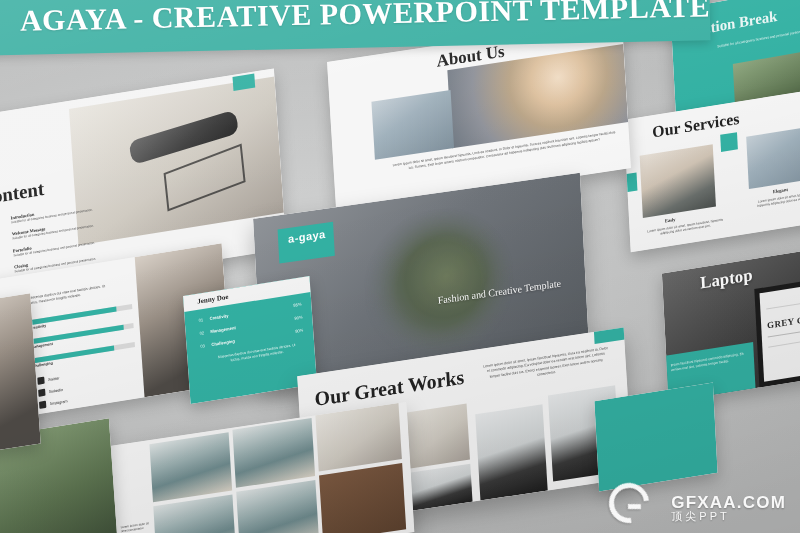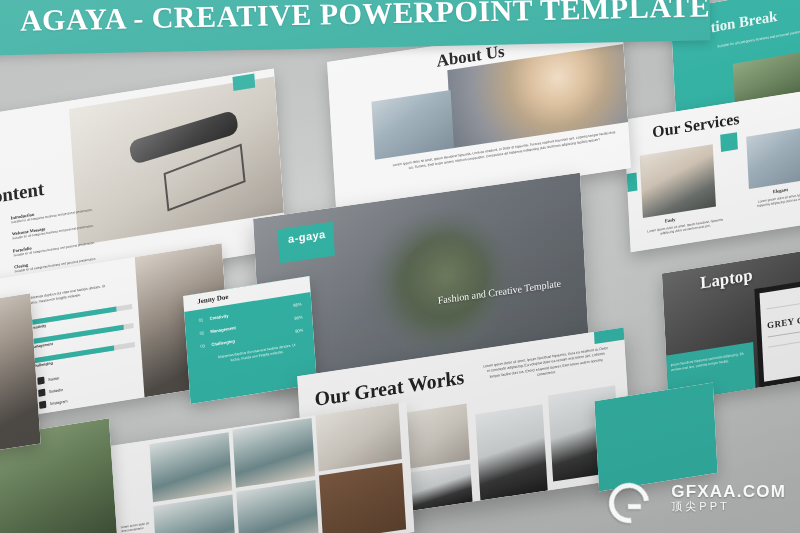--- a/index.html
+++ b/index.html
@@ -49,21 +49,21 @@
   .ph-dark{background:linear-gradient(150deg,#6a6a6a 0%,#3b3b3b 60%,#242424 100%);}
   .ph-shoe{background:linear-gradient(170deg,#e7e9ea 0%,#cfd3d4 45%,#3a3a3a 72%,#1d1d1d 100%);}
   .ph-wood{background:linear-gradient(160deg,#7d5a42 0%,#5d422f 100%);}
   .ph-desk{background:linear-gradient(150deg,#e9e6e0 0%,#cfcac1 55%,#a8a199 100%);}
   .ph-plant{background:radial-gradient(circle at 55% 45%, #6f7d5a 0%, #55634a 35%, #6d7478 70%, #7e858a 100%);}
   .ph-girl2{background:linear-gradient(160deg,#d7cfc6 0%,#9a9086 40%,#4e4a46 80%);}
   .ph-green{background:linear-gradient(160deg,#8ea77f 0%,#5c7350 60%,#3e4f38 100%);}
 
   .shadow-soft{box-shadow:0 10px 22px rgba(0,0,0,.25);}
 
-  .wm{position:absolute;right:14px;bottom:10px;display:flex;align-items:flex-start;gap:22px;opacity:.92;}
+  .wm{position:absolute;right:14px;bottom:10px;display:flex;align-items:flex-end;gap:22px;opacity:.92;}
   .wm-g{width:30px;height:30px;border-radius:50%;border:5px solid #ffffff;
         border-right-color:transparent;position:relative;transform:rotate(38deg);
         filter:drop-shadow(0 1px 1px rgba(0,0,0,.25));}
   .wm-g:after{content:"";position:absolute;right:2px;top:12px;width:13px;height:5px;background:#fff;transform:rotate(-38deg);}
   .wm-txt{line-height:1.05;}
   .wm-1{font-size:17px;font-weight:bold;color:#fff;letter-spacing:1.2px;text-shadow:0 1px 2px rgba(0,0,0,.3);}
   .wm-2{font-size:11px;color:#fff;letter-spacing:3px;text-shadow:0 1px 2px rgba(0,0,0,.3);}
 </style>
 </head>
 <body>

